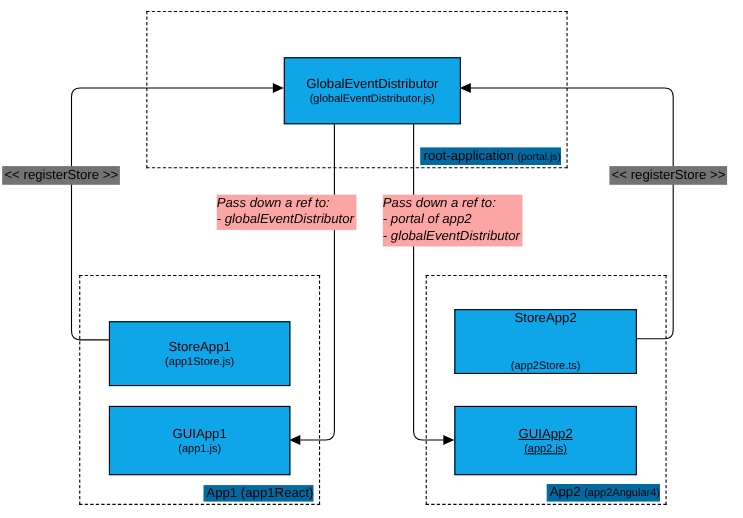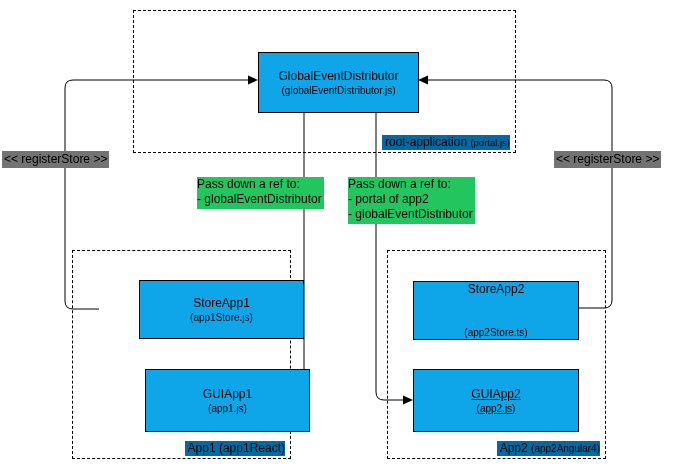--- a/index.html
+++ b/index.html
@@ -59,35 +59,36 @@
     line-height: 15px;
     background: #737373;
     white-space: nowrap;
     z-index: 3;
     padding: 1px 2px;
   }
   .pass-label {
     position: absolute;
     font-size: 12px;
     line-height: 15px;
-    background: #22c55e;
+    background: #fca5a5;
     white-space: nowrap;
     z-index: 3;
     padding: 0 2px 2px 0;
+    font-style: italic;
   }
   .pass-label span { display: block; }
 
   
   #root-container { left: 133px; top: 10px;  width: 381px; height: 141px; }
   #app1-container { left: 72px;  top: 250px; width: 217px; height: 207px; }
   #app2-container { left: 387px; top: 250px; width: 217px; height: 207px; }
 
   #node-ged        { left: 258px; top: 52px;  width: 159px; height: 59px; }
-  #node-store-app1 { left: 99px;  top: 280px; width: 163px; height: 57px; margin-left: 40px; }
-  #node-gui-app1   { left: 99px;  top: 369px; width: 163px; height: 61px; margin-left: 46px; }
+  #node-store-app1 { left: 99px;  top: 292px; width: 163px; height: 57px; }
+  #node-gui-app1   { left: 99px;  top: 369px; width: 163px; height: 61px; }
   #node-store-app2 { left: 413px; top: 281px; width: 164px; height: 57px; justify-content: space-between; }
   #node-gui-app2   { left: 413px; top: 369px; width: 164px; height: 61px; text-decoration: underline; }
 
   #register-store-left-label  { left: 2px;   top: 151px; }
   #register-store-right-label { left: 554px; top: 151px; }
   #pass-down-left-label  { left: 197px; top: 177px; }
   #pass-down-right-label { left: 348px; top: 177px; }
 </style>
 </head>
 <body>

